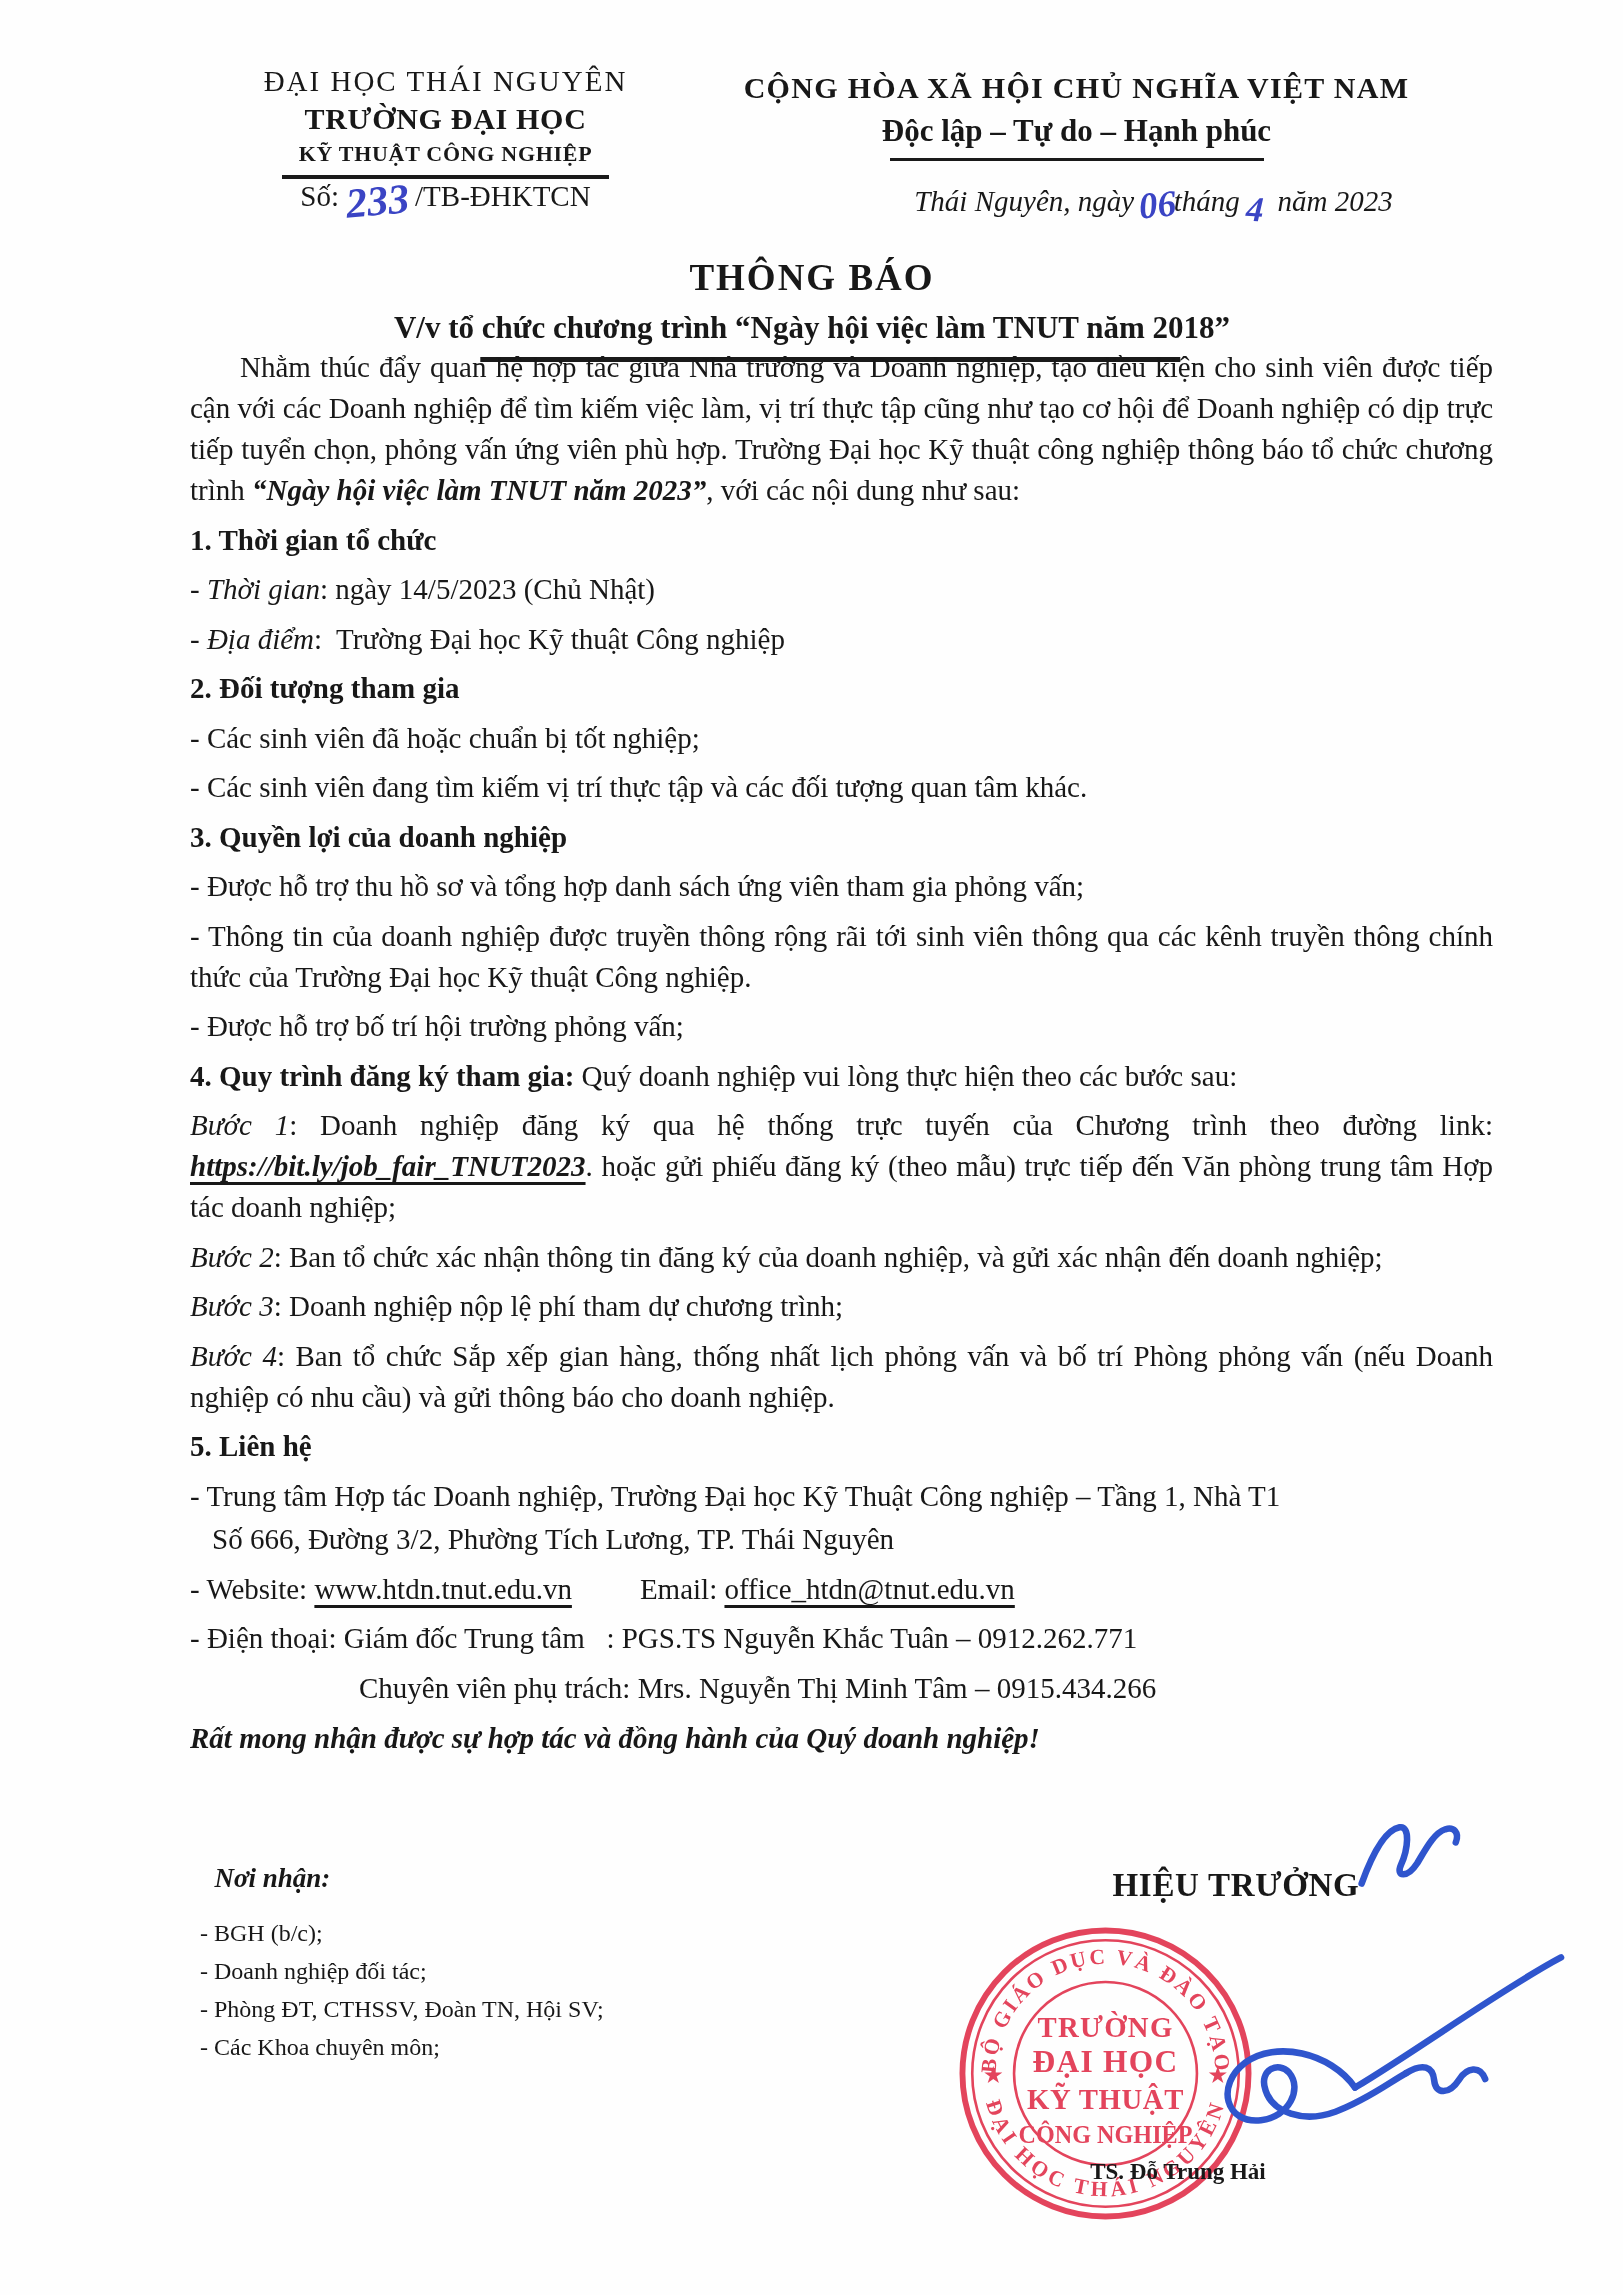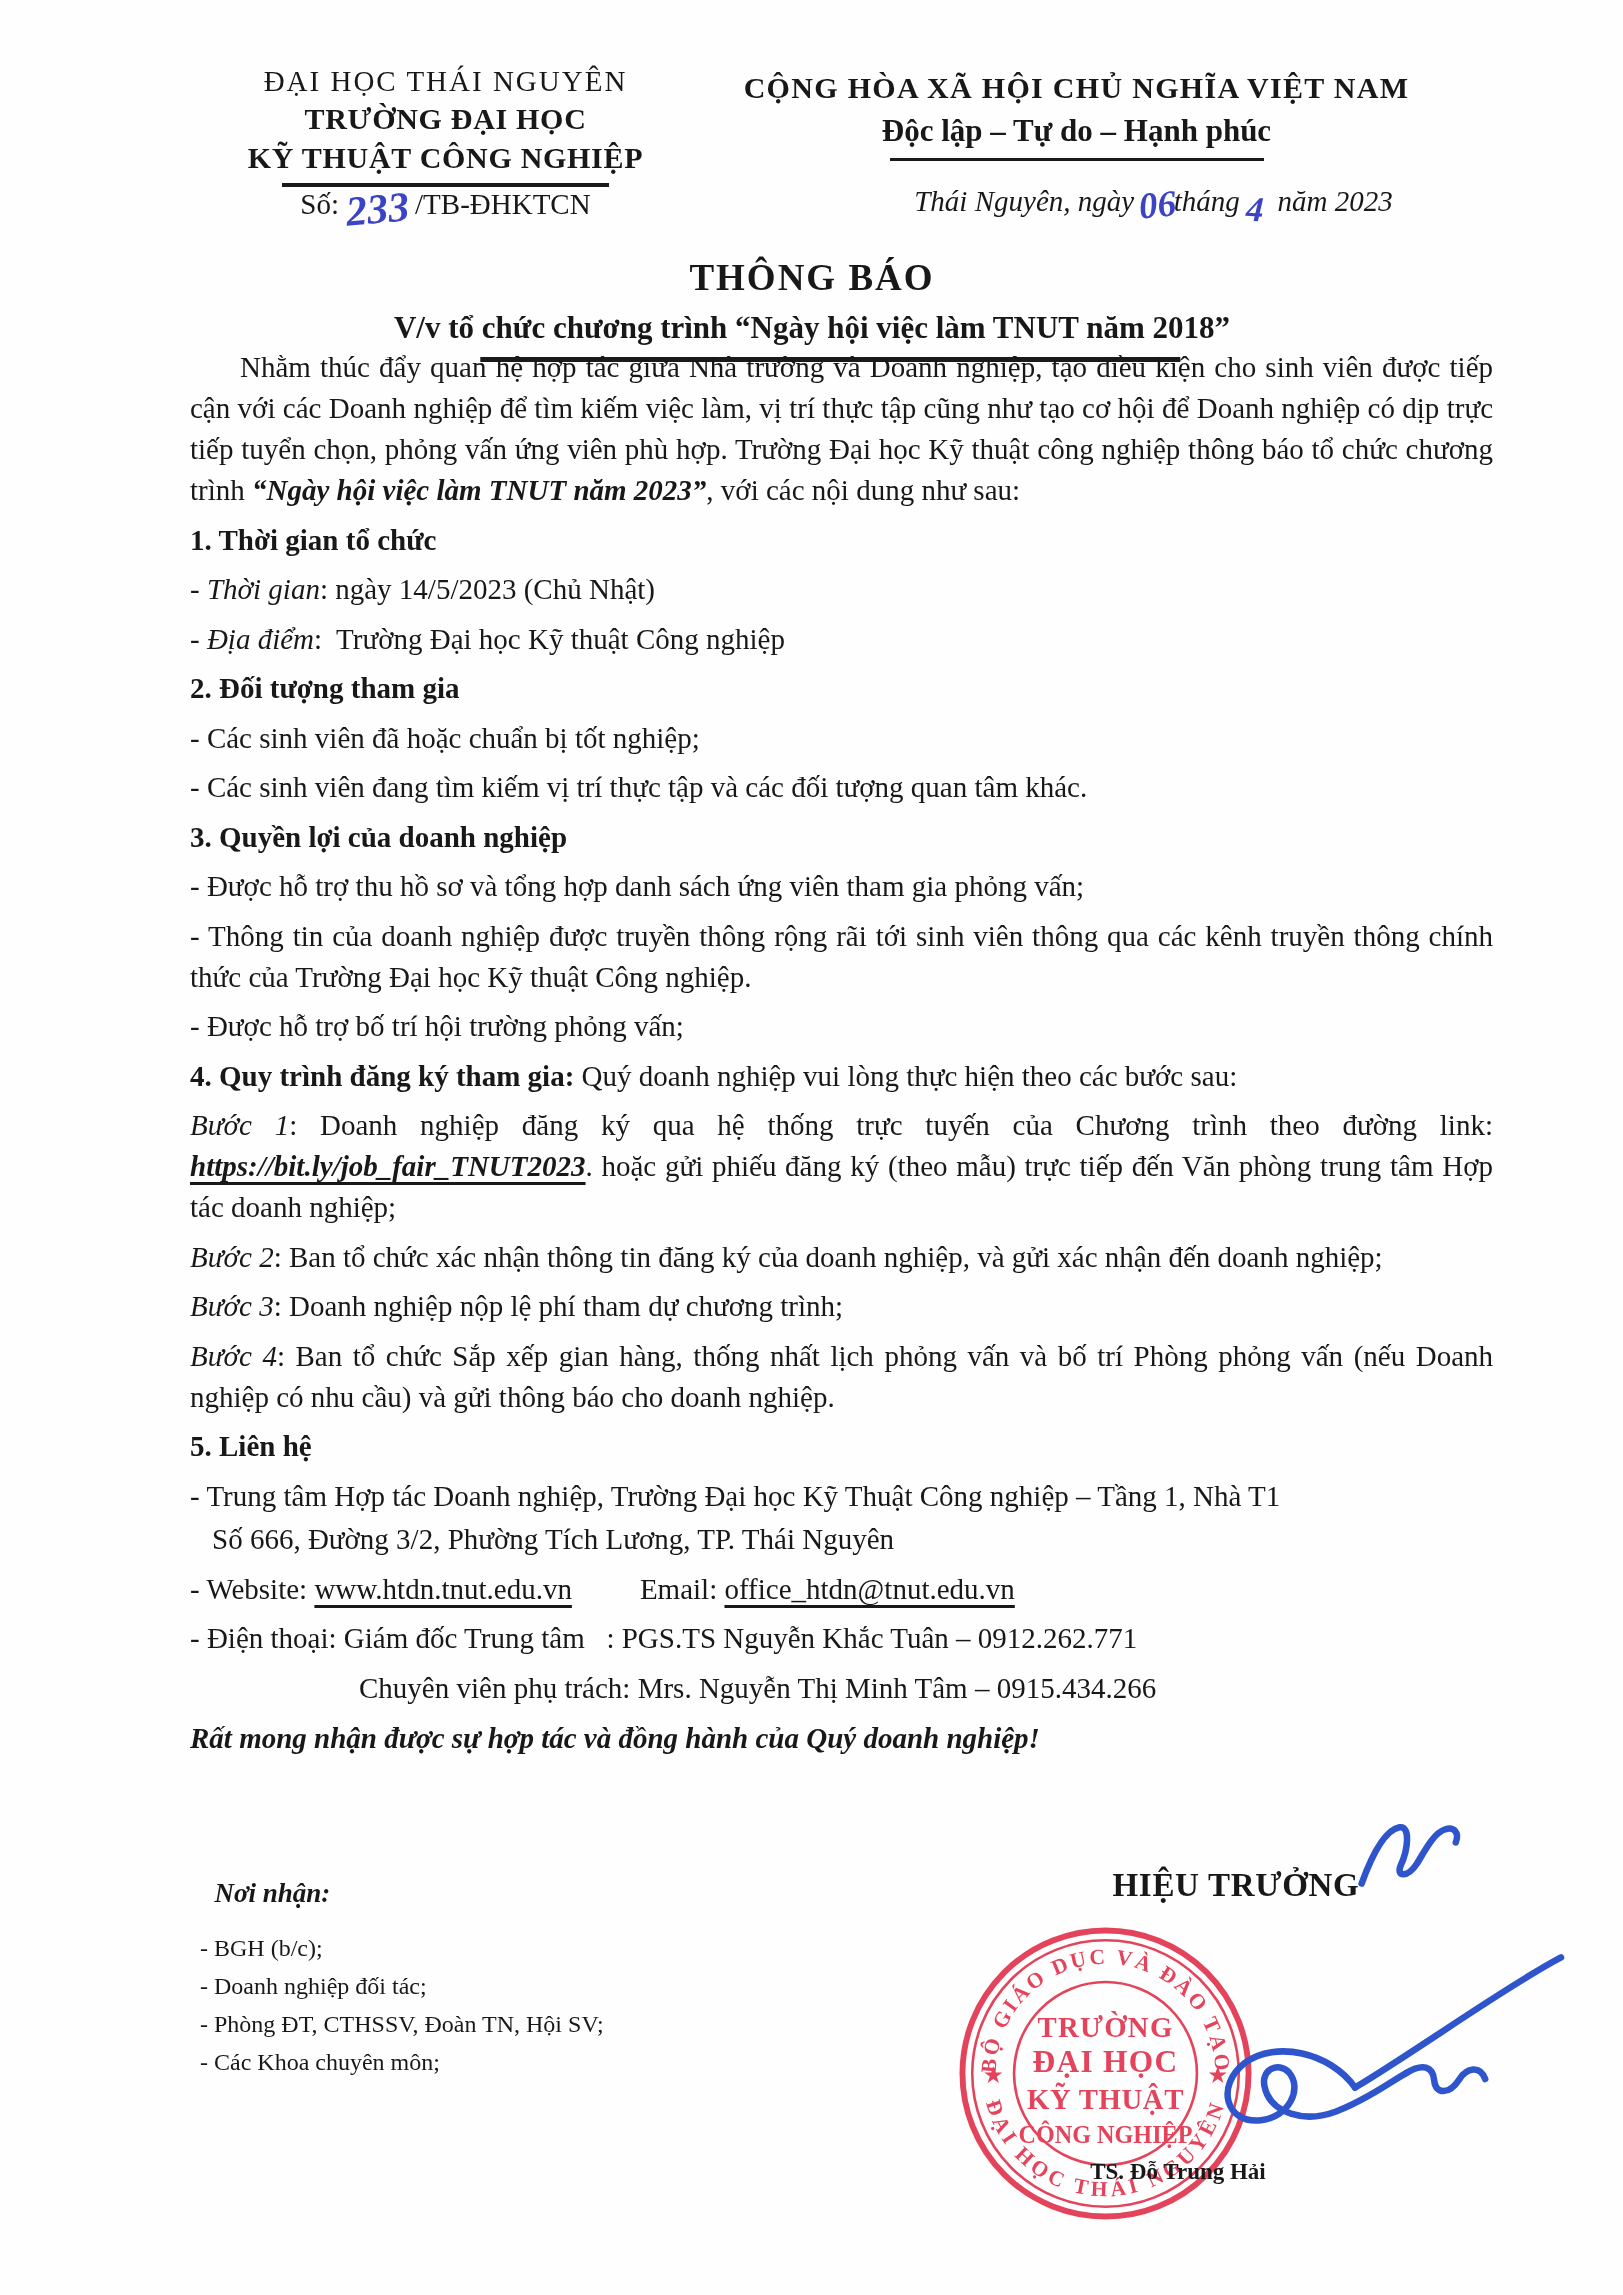--- a/index.html
+++ b/index.html
@@ -8,21 +8,21 @@
        -webkit-font-smoothing:antialiased;overflow:hidden;}
   .abs{position:absolute;}
   .b{font-weight:bold;}
   .i{font-style:italic;margin-top:24px;}
   .prewrap{white-space:pre-wrap;}
 
   
   .hdr-left{left:236px;top:65px;width:419px;text-align:center;}
   .hl1{font-size:29px;letter-spacing:2px;}
   .hl2{font-size:30px;font-weight:bold;margin-top:3.9px;letter-spacing:0.7px;}
-  .hl3{font-size:30px;font-weight:bold;margin-top:5.2px;letter-spacing:0.7px;}
+  .hl3{font-size:22px;font-weight:bold;margin-top:5.2px;letter-spacing:0.7px;}
   .rule-left{width:327px;border-top:4.6px solid #1a1a1a;margin:7.9px auto 0;}
   .so-line{margin-top:1.3px;font-size:29px;}
   .hand{color:#3a44c4;font-weight:bold;font-style:italic;display:inline-block;}
   .hand-so{font-size:42px;line-height:0;transform:rotate(-5deg);margin:0 6.5px;vertical-align:-9.2px;}
   .hdr-right{left:720px;top:71px;width:713px;text-align:center;}
   .hr1{font-size:30px;font-weight:bold;letter-spacing:1.3px;}
   .hr2{font-size:31px;font-weight:bold;margin-top:7.9px;}
   .rule-right{width:374px;border-top:3.9px solid #1a1a1a;margin:9.2px auto 0;}
   .date-line{margin-top:23.6px;font-style:italic;font-size:29px;transform:translateX(77px);}
   .hand-day{font-size:37px;line-height:0;transform:rotate(-6deg);margin:0 -2.6px 0 5.2px;vertical-align:-6.5px;}
@@ -43,21 +43,21 @@
   .lnk{font-weight:bold;font-style:italic;text-decoration:underline;
        text-decoration-thickness:3.3px;text-underline-offset:5.9px;}
   .u{text-decoration:underline;text-decoration-thickness:2.6px;text-underline-offset:5.9px;}
   .addr2{padding-left:22px;margin-top:2.6px;}
   .email-label{margin-left:68px;}
   .staff-line{padding-left:169px;}
   .closing{font-weight:bold;font-style:italic;margin-top:9.8px;}
 
   
   .footer-left{left:200px;top:1863px;}
-  .noi-nhan{font-size:27px;font-weight:bold;font-style:italic;padding-left:14.4px;margin-top:15px;}
+  .noi-nhan{font-size:27px;font-weight:bold;font-style:italic;padding-left:14.4px;}
   .recips{margin-top:20px;font-size:24px;line-height:38px;}
   .hieu-truong{left:1066px;top:1867px;width:340px;text-align:center;
                font-size:33px;font-weight:bold;letter-spacing:0.7px;z-index:4;}
   .signer-name{left:1008px;top:2159px;width:340px;text-align:center;
                font-size:23px;font-weight:bold;z-index:6;}
   .stamp-svg{left:952px;top:1920px;z-index:2;opacity:.93;}
   .sig-svg{left:935px;top:1792px;z-index:5;}
 </style>
 </head>
 <body>

